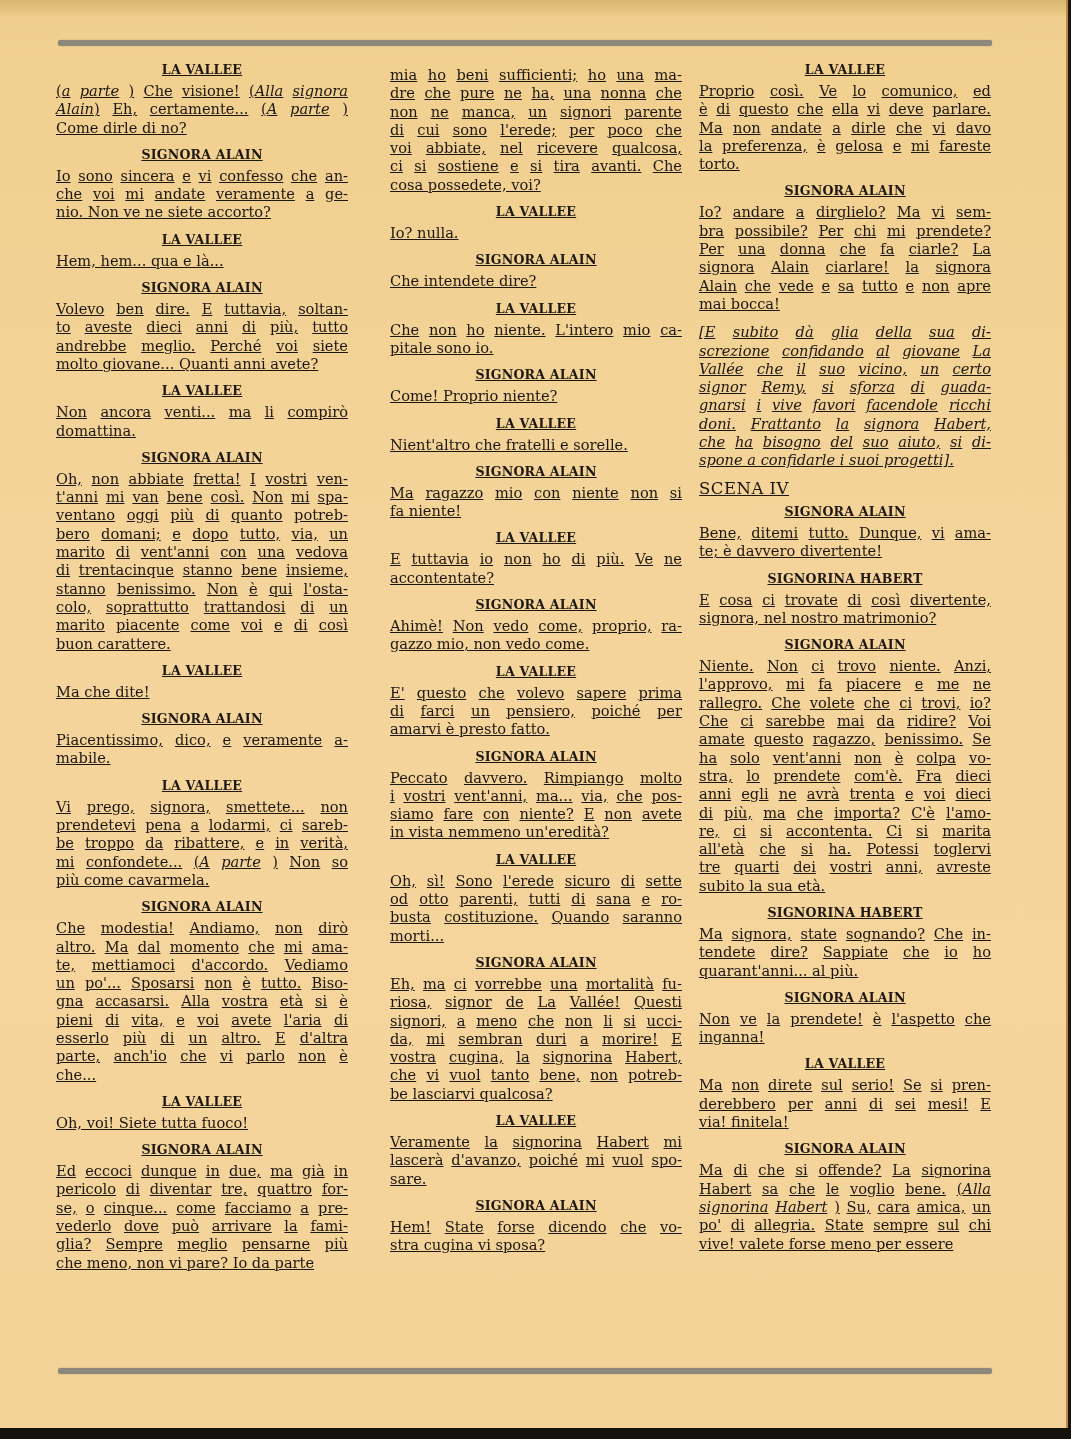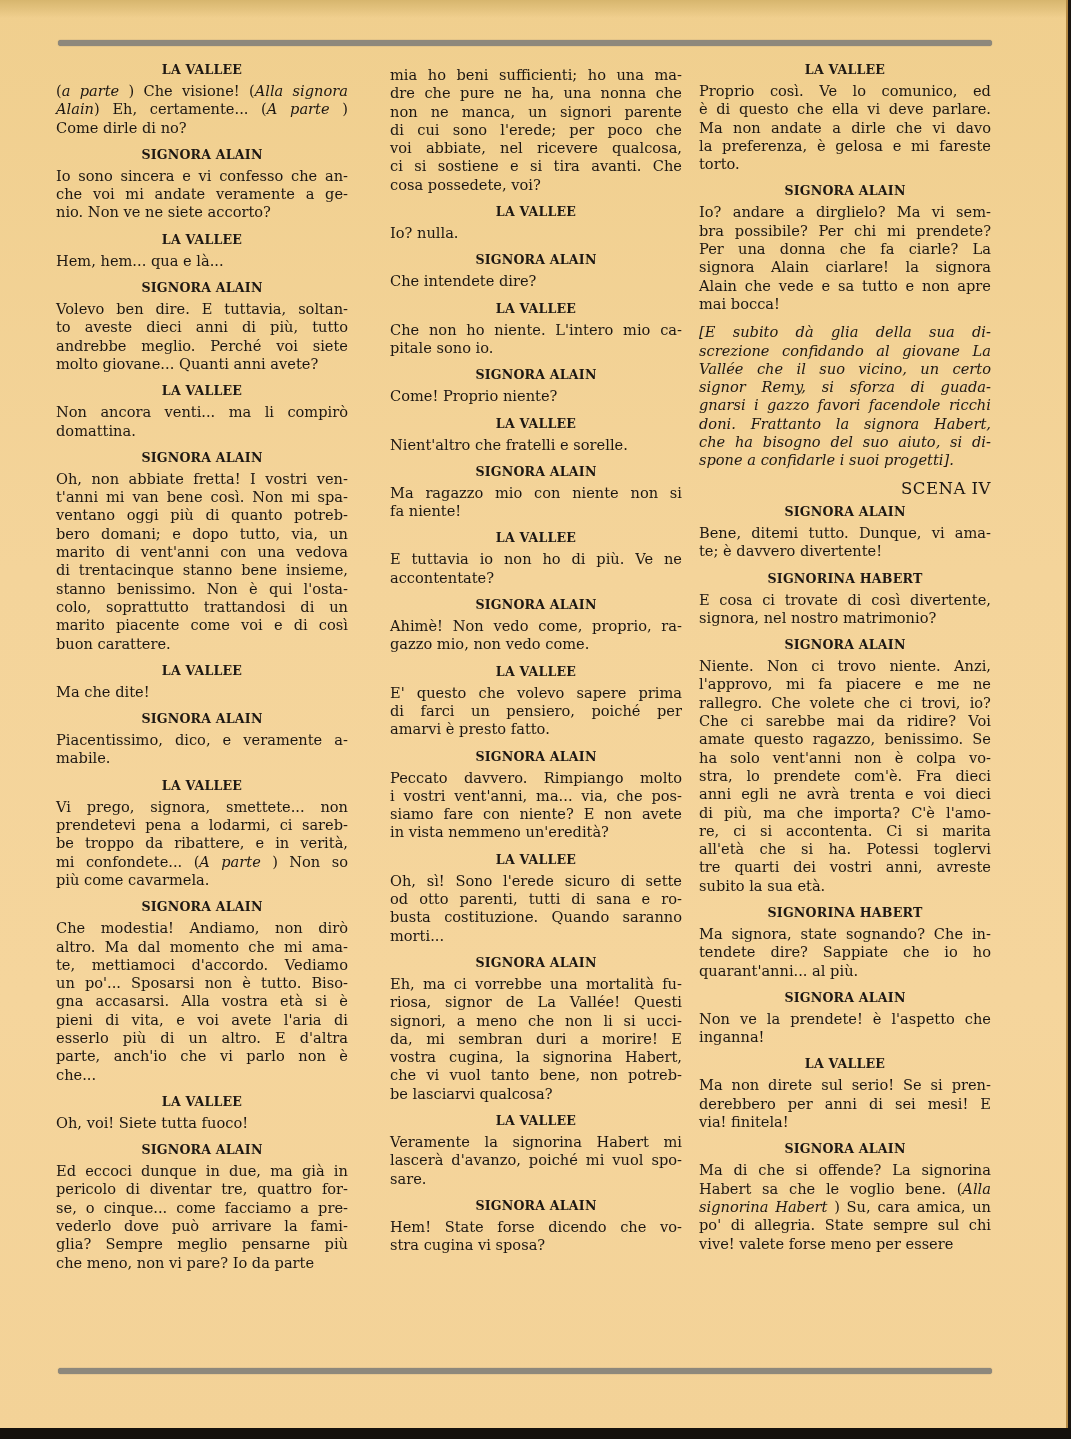--- a/index.html
+++ b/index.html
@@ -21,40 +21,40 @@
   .rule {
     position: absolute; left: 58px; width: 934px; height: 6px;
     background: #8d887c; border-radius: 3px;
     box-shadow: 0 0 1px #6e6a60;
   }
   .rule.top { top: 40px; }
   .rule.bottom { top: 1368px; }
   .col {
     position: absolute; top: 62px; width: 292px;
     color: #1d1712;
-    font-size: 14.6px; line-height: 18.3px;
+    font-size: 14.6px; line-height: 18.3px; text-decoration: underline;
   }
   .col.c1 { left: 56px; }
   .col.c2 { left: 390px; top: 66px; }
   .col.c3 { left: 699px; top: 62px; }
   .block { margin: 0 0 10px 0; }
   .speaker {
     text-align: center; font-weight: bold;
     font-size: 12.6px; letter-spacing: 0.2px;
     margin: 0 0 4px 0; line-height: 16px;
   }
   .line {
     text-align: justify; text-align-last: justify;
     white-space: nowrap; height: 18.3px;
     display: flex; justify-content: space-between;
   }
   .line.last { display: block; text-align: right; text-align-last: left; }
   .line span.w { display: inline; }
   .stage { font-style: italic; }
-  .scene-title { text-align: right; font-size: 16.5px; margin: 6px 0 6px 0; letter-spacing: 0.5px; }
+  .scene-title { text-align: left; font-size: 16.5px; margin: 6px 0 6px 0; letter-spacing: 0.5px; }
   .scene-cast { text-align: center; font-style: italic; }
   .bottom-dark {
     position: absolute; left: 0; top: 1428px; width: 1071px; height: 11px; background: #15110c;
   }
 </style>
 </head>
 <body>
 
 <div class="page">
   <div class="page-top-shade"></div>
@@ -791,21 +791,21 @@
           <span class="w">signor</span>
           <span class="w">Remy,</span>
           <span class="w">si</span>
           <span class="w">sforza</span>
           <span class="w">di</span>
           <span class="w">guada-</span>
         </div>
         <div class="line">
           <span class="w">gnarsi</span>
           <span class="w">i</span>
-          <span class="w">gazzo</span>
+          <span class="w">vive</span>
           <span class="w">favori</span>
           <span class="w">facendole</span>
           <span class="w">ricchi</span>
         </div>
         <div class="line">
           <span class="w">doni.</span>
           <span class="w">Frattanto</span>
           <span class="w">la</span>
           <span class="w">signora</span>
           <span class="w">Habert,</span>

